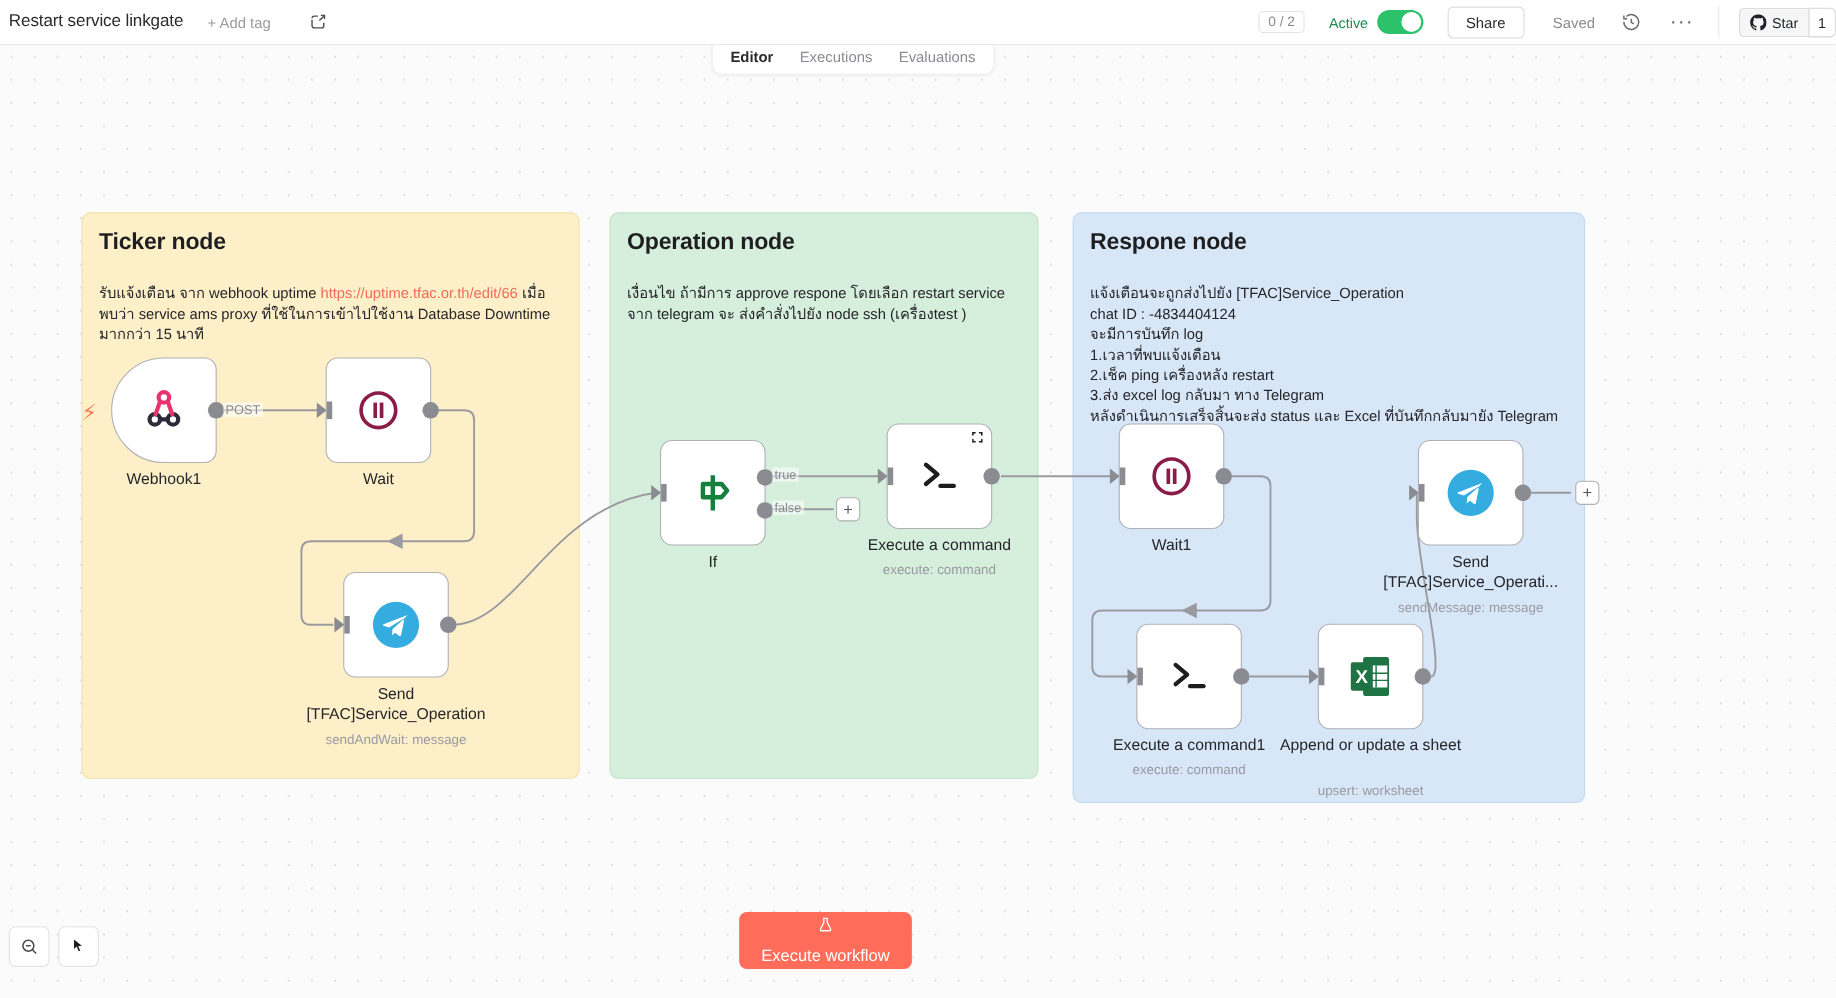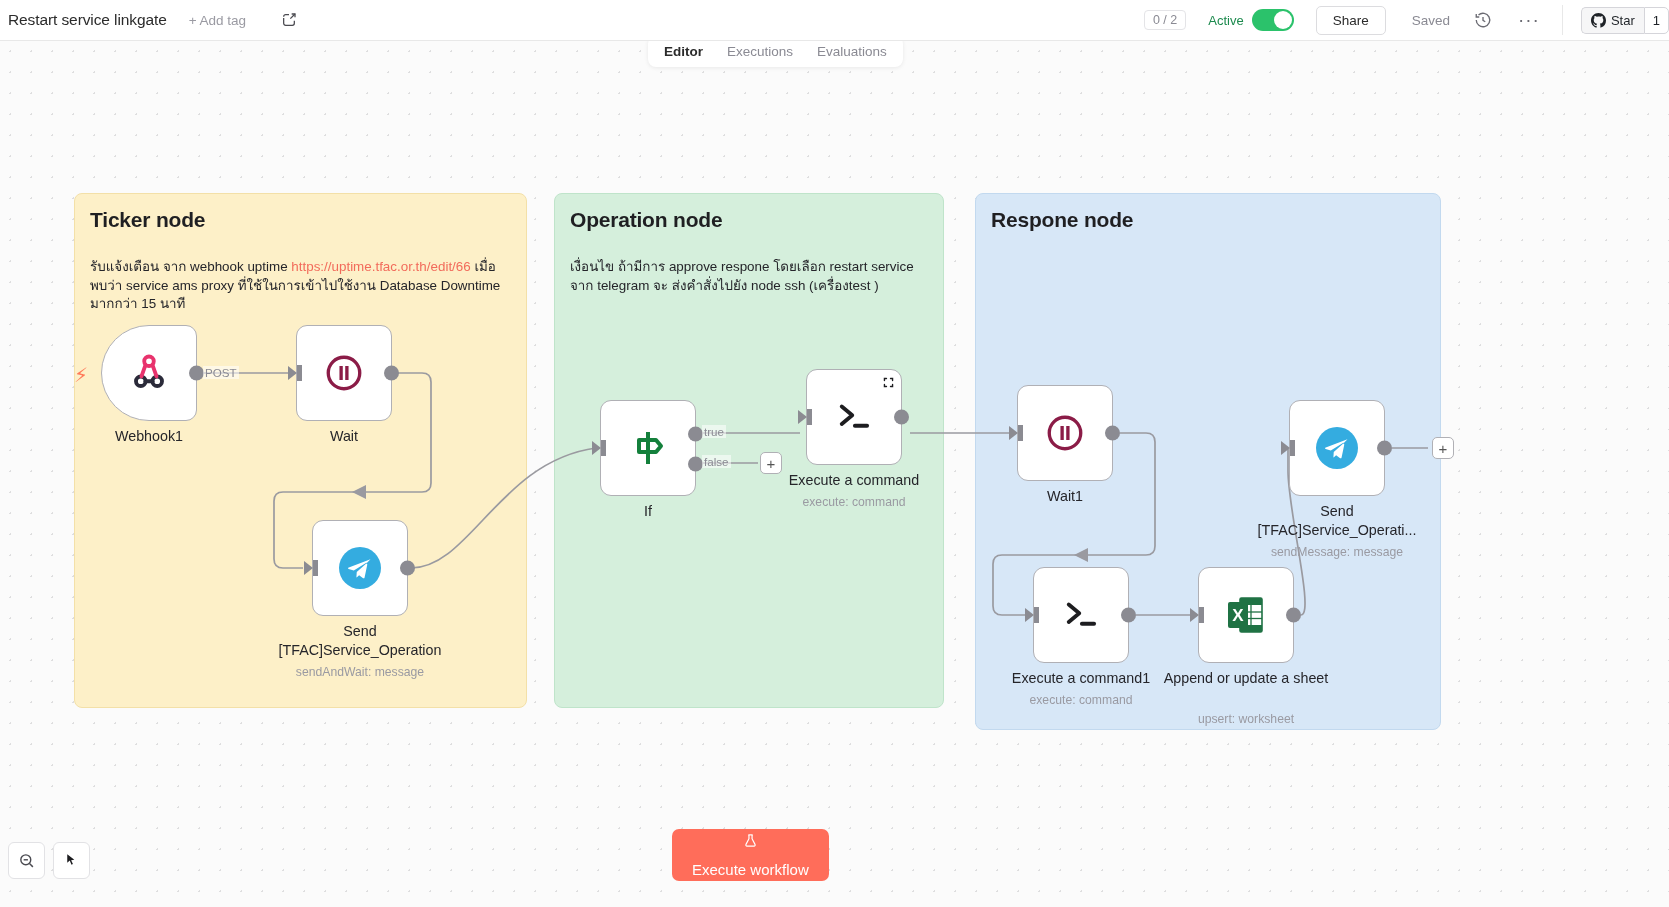--- a/index.html
+++ b/index.html
@@ -241,20 +241,27 @@
       <p><span>รับแจ้งเตือน จาก webhook uptime </span><a href="#">https://uptime.tfac.or.th/edit/66</a><span> เมื่อพบว่า service ams proxy ที่ใช้ในการเข้าไปใช้งาน Database Downtime มากกว่า 15 นาที</span></p>
     </div>
 
     <div class="sticky" id="note-operation">
       <h2>Operation node</h2>
       <p>เงื่อนไข ถ้ามีการ approve respone โดยเลือก restart service จาก telegram จะ ส่งคำสั่งไปยัง node ssh (เครื่องtest )</p>
     </div>
 
     <div class="sticky" id="note-respone">
       <h2>Respone node</h2>
+      <p>แจ้งเตือนจะถูกส่งไปยัง [TFAC]Service_Operation
+chat ID : -4834404124
+จะมีการบันทึก log
+1.เวลาที่พบแจ้งเตือน
+2.เช็ค ping เครื่องหลัง restart
+3.ส่ง excel log กลับมา ทาง Telegram
+หลังดำเนินการเสร็จสิ้นจะส่ง status และ Excel ที่บันทึกกลับมายัง Telegram</p>
     </div>
 
     <svg class="edges">
       <g fill="none" stroke="#9a9aa0" stroke-width="1.7">
 
         <path d="M196,332 L290,332"></path>
 
         <path d="M397,332 L422,332 Q431,332 431,341 L431,442 Q431,451 422,451 L283,451 Q274,451 274,460 L274,518 Q274,527 283,527 L303,527"></path>
 
         <path d="M411,527 C470,527 500,420 596,407"></path>
@@ -335,21 +342,21 @@
         <div class="port-in"></div>
         <div class="port-out"></div>
       </div>
       <div class="node-label">Send [TFAC]Service_Operation</div>
       <div class="node-sub" style="top:145px;">sendAndWait: message</div>
     </div>
     <span class="port-label" style="left:702px; top:384px;">true</span>
     <span class="port-label" style="left:702px; top:414px;">false</span>
     <div class="plus-btn" style="left:760px; top:411px;">+</div>
 
-    <div class="node" style="left:806px; top:328px;">
+    <div class="node" style="left:806px; top:344px;">
       <div class="node-box">
         <svg width="42" height="42" viewBox="0 0 24 24" fill="none" stroke="#1d1d20" stroke-width="2.2" stroke-linecap="round" stroke-linejoin="round">
           <path d="M5 6l6 5-6 5"></path>
             <path d="M12.5 17h7"></path>
         </svg>
         <span class="sel-dots">
           <svg width="13" height="13" viewBox="0 0 16 16" fill="none" stroke="#1d1d20" stroke-width="1.7" stroke-linecap="round">
             <path d="M3 5.5V3h2.5"></path>
               <path d="M13 5.5V3h-2.5"></path>
               <path d="M3 10.5V13h2.5"></path>

